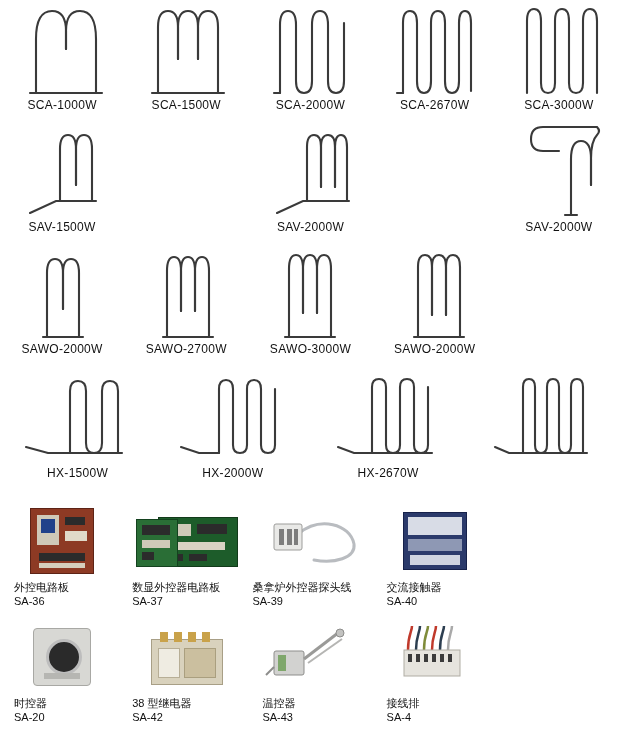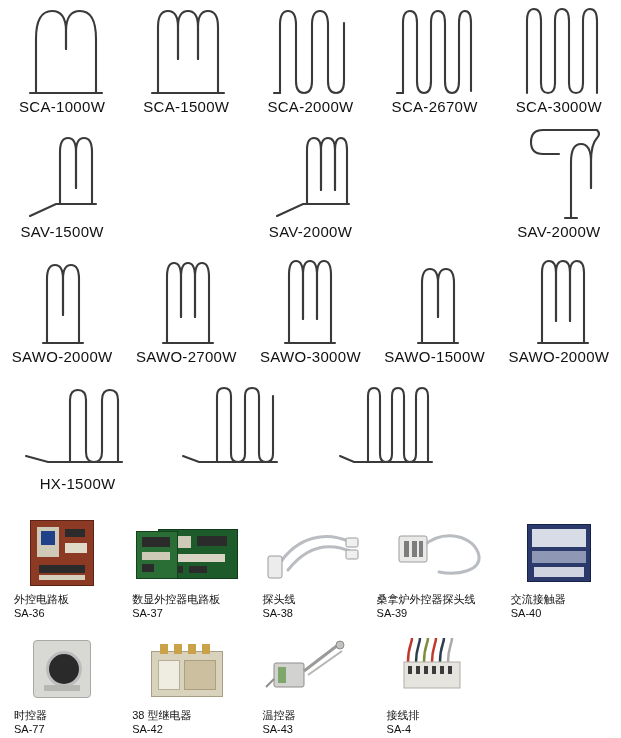--- a/index.html
+++ b/index.html
@@ -13,21 +13,21 @@
   }
   .sheet{position:relative;width:621px;height:738px;}
 
   
   .row{display:flex;width:621px;}
   .cell{position:relative;text-align:center;}
   .elem-cell{width:124.2px;}
   .art{height:95px;display:flex;align-items:flex-end;justify-content:center;}
   .art svg{display:block;}
   .caption{
-    font-size:15px;
+    font-size:12px;
     letter-spacing:.3px;
     color:#111;
     margin-top:3px;
     white-space:nowrap;
   }
   .row-hx .elem-cell{width:155.25px;}
 
   
   .parts-row{display:flex;width:621px;}
   .part-cell{width:124.2px;position:relative;}
@@ -220,32 +220,20 @@
             <path d="M18 90 L18 22 Q18 8 25 8 Q32 8 32 22 L32 66"></path>
             <path d="M32 66 L32 22 Q32 8 39 8 Q46 8 46 22 L46 66"></path>
             <path d="M46 66 L46 22 Q46 8 53 8 Q60 8 60 22 L60 90"></path>
             <path d="M14 90 L64 90"></path>
           </g>
         </svg>
       </div>
       <div class="caption">SAWO-3000W</div>
     </div>
 
-    <div class="cell elem-cell">
-      <div class="art">
-        <svg width="78" height="92" viewBox="0 0 78 92">
-          <g fill="none" stroke="#3a3a3a" stroke-width="2.1" stroke-linecap="round">
-            <path d="M26 90 L26 30 Q26 16 34 16 Q42 16 42 30 L42 64"></path>
-            <path d="M42 64 L42 30 Q42 16 50 16 Q58 16 58 30 L58 90"></path>
-            <path d="M22 90 L62 90"></path>
-          </g>
-        </svg>
-      </div>
-      <div class="caption">SAWO-1500W</div>
-    </div>
 
     <div class="cell elem-cell">
       <div class="art">
         <svg width="78" height="92" viewBox="0 0 78 92">
           <g fill="none" stroke="#3a3a3a" stroke-width="2.1" stroke-linecap="round">
             <path d="M22 90 L22 20 Q22 8 29 8 Q36 8 36 20 L36 68"></path>
             <path d="M36 68 L36 20 Q36 8 43 8 Q50 8 50 20 L50 68"></path>
             <path d="M50 68 L50 20 Q50 8 57 8 Q64 8 64 20 L64 90"></path>
             <path d="M18 90 L68 90"></path>
           </g>
@@ -263,31 +251,43 @@
           <g fill="none" stroke="#3a3a3a" stroke-width="2.1" stroke-linecap="round">
             <path d="M52 78 L52 16 Q52 6 60 6 Q68 6 68 16 L68 68 Q68 78 76 78 Q84 78 84 68 L84 16 Q84 6 92 6 Q100 6 100 16 L100 78"></path>
             <path d="M8 72 L30 78 L52 78"></path>
             <path d="M46 78 L104 78"></path>
           </g>
         </svg>
       </div>
       <div class="caption">HX-1500W</div>
     </div>
 
+    <div class="cell elem-cell">
+      <div class="art">
+        <svg width="120" height="88" viewBox="0 0 120 88">
+          <g fill="none" stroke="#3a3a3a" stroke-width="2.1" stroke-linecap="round">
+            <path d="M46 78 L46 14 Q46 5 53 5 Q60 5 60 14 L60 70 Q60 78 67 78 Q74 78 74 70 L74 14 Q74 5 81 5 Q88 5 88 14 L88 70 Q88 78 95 78 Q102 78 102 70 L102 14"></path>
+            <path d="M8 72 L26 78 L46 78"></path>
+          </g>
+        </svg>
+      </div>
+      <div class="caption">HX-2000W</div>
+    </div>
 
     <div class="cell elem-cell">
       <div class="art">
         <svg width="120" height="88" viewBox="0 0 120 88">
           <g fill="none" stroke="#3a3a3a" stroke-width="2.1" stroke-linecap="round">
             <path d="M44 78 L44 12 Q44 4 51 4 Q58 4 58 12 L58 70 Q58 78 65 78 Q72 78 72 70 L72 12 Q72 4 79 4 Q86 4 86 12 L86 70 Q86 78 93 78 Q100 78 100 70 L100 12"></path>
             <path d="M10 72 L26 78 L44 78"></path>
             <path d="M40 78 L104 78"></path>
           </g>
         </svg>
       </div>
+      <div class="caption">HX-2670W</div>
     </div>
 
     <div class="cell elem-cell">
       <div class="art">
         <svg width="120" height="88" viewBox="0 0 120 88">
           <g fill="none" stroke="#3a3a3a" stroke-width="2.1" stroke-linecap="round">
             <path d="M40 78 L40 12 Q40 4 46 4 Q52 4 52 12 L52 70 Q52 78 58 78 Q64 78 64 70 L64 12 Q64 4 70 4 Q76 4 76 12 L76 70 Q76 78 82 78 Q88 78 88 70 L88 12 Q88 4 94 4 Q100 4 100 12 L100 78"></path>
             <path d="M12 72 L26 78 L40 78"></path>
             <path d="M36 78 L104 78"></path>
           </g>
@@ -329,37 +329,20 @@
             <div class="chip-dark" style="left:5px;top:5px;width:28px;height:10px;"></div>
             <div class="chip" style="left:5px;top:20px;width:28px;height:8px;background:#cfc9b8;"></div>
             <div class="chip-dark" style="left:5px;top:32px;width:12px;height:8px;"></div>
           </div>
         </div>
       </div>
       <div class="part-label" style="padding-left:8px;">数显外控器电路板</div>
       <div class="part-code" style="padding-left:8px;">SA-37</div>
     </div>
 
-    <div class="part-cell">
-      <div class="photo">
-        <div class="frame" style="width:104px;height:62px;">
-          <svg width="104" height="62" viewBox="0 0 104 62">
-            <g fill="none" stroke="#b9bcc0" stroke-width="3" stroke-linecap="round">
-              <path d="M20 44 C40 12, 70 10, 92 20"></path>
-              <path d="M30 48 C52 20, 76 22, 94 30"></path>
-            </g>
-            <rect x="10" y="34" width="14" height="22" rx="2" fill="#ececec" stroke="#9a9a9a"></rect>
-            <rect x="88" y="16" width="12" height="9" rx="1.5" fill="#f0f0f0" stroke="#9a9a9a"></rect>
-            <rect x="88" y="28" width="12" height="9" rx="1.5" fill="#f0f0f0" stroke="#9a9a9a"></rect>
-          </svg>
-        </div>
-      </div>
-      <div class="part-label">探头线</div>
-      <div class="part-code">SA-38</div>
-    </div>
 
     <div class="part-cell">
       <div class="photo">
         <div class="frame" style="width:112px;height:62px;">
           <svg width="112" height="62" viewBox="0 0 112 62">
             <g fill="none" stroke="#b9bcc0" stroke-width="3" stroke-linecap="round">
               <path d="M44 24 C66 6, 96 14, 100 34 C102 48, 80 54, 60 50"></path>
             </g>
             <rect x="20" y="14" width="28" height="26" rx="2" fill="#e9e9e7" stroke="#9d9d9b"></rect>
             <rect x="25" y="19" width="5" height="16" fill="#7d7d7d"></rect>
@@ -388,21 +371,21 @@
   <div class="parts-row" style="margin-top:10px;">
 
     <div class="part-cell">
       <div class="photo">
         <div class="timer">
           <div class="knob"></div>
           <div style="position:absolute;left:10px;top:44px;width:36px;height:6px;background:#b6b6b2;"></div>
         </div>
       </div>
       <div class="part-label">时控器</div>
-      <div class="part-code">SA-77</div>
+      <div class="part-code">SA-20</div>
     </div>
 
     <div class="part-cell">
       <div class="photo">
         <div class="frame" style="width:90px;height:60px;position:relative;">
           <div class="relay" style="position:absolute;left:10px;top:12px;">
             <div class="post" style="left:8px;"></div>
             <div class="post" style="left:22px;"></div>
             <div class="post" style="left:36px;"></div>
             <div class="post" style="left:50px;"></div>

